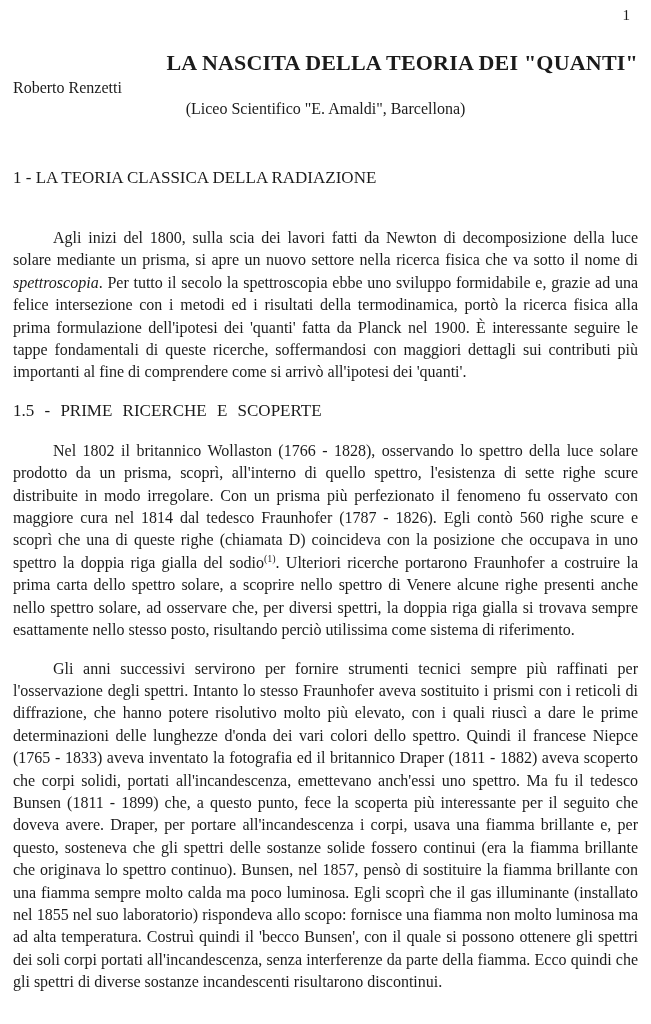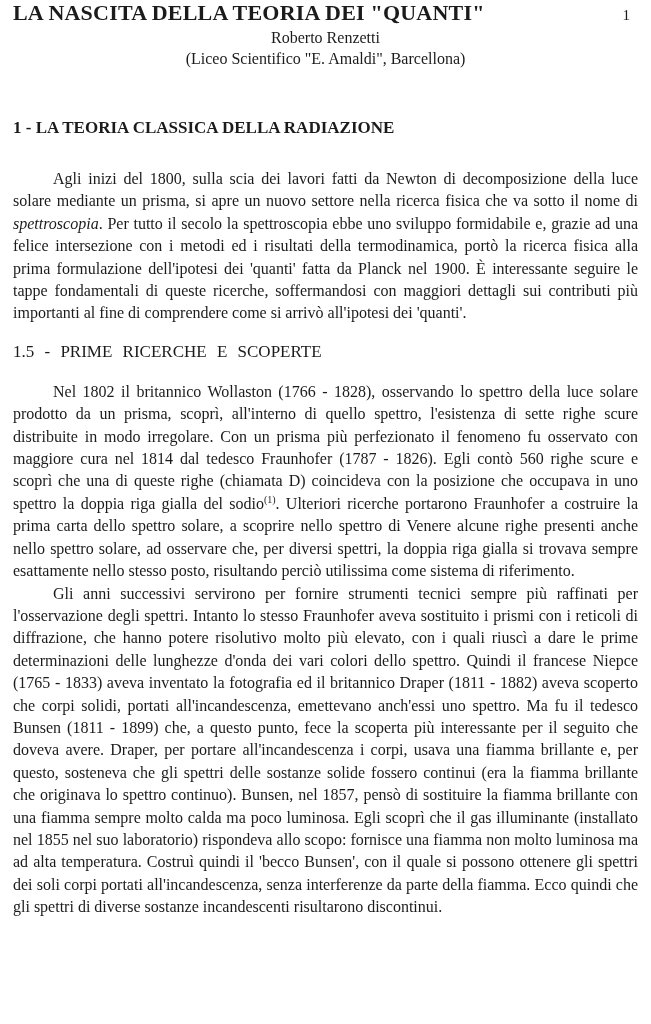--- a/index.html
+++ b/index.html
@@ -20,60 +20,61 @@
   }
   .page-number {
     position: absolute;
     top: 6px;
     right: 21px;
     font-size: 15px;
     line-height: 18px;
   }
   .title {
     margin: 0;
+    padding-top: 50px;
     font-size: 22px;
     line-height: 25px;
     font-weight: bold;
-    text-align: left;
+    text-align: right;
     letter-spacing: 0.2px;
   }
   .author {
     font-size: 16px;
     line-height: 21px;
-    text-align: center;
+    text-align: left;
     margin-top: 2px;
   }
   .affiliation {
     font-size: 16px;
     line-height: 21px;
     text-align: center;
   }
   .h-main {
     margin: 48px 0 10px 0;
     font-size: 17px;
     line-height: 22px;
-    font-weight: bold;
+    font-weight: normal;
   }
   .h-sub {
     margin: 16px 0 0 0;
     font-size: 17px;
     line-height: 22px;
     font-weight: normal;
     word-spacing: 6px;
   }
   p.body {
     margin: 0;
     font-size: 16px;
     line-height: 22.4px;
     text-align: justify;
     text-indent: 40px;
   }
-  p.para-intro { margin-top: 29px; }
+  p.para-intro { margin-top: 38px; }
   p.para-wollaston { margin-top: 18px; }
-  p.para-instruments { margin-top: 0; }
+  p.para-instruments { margin-top: 16px; }
   sup.footnote {
     font-size: 10px;
     line-height: 0;
     vertical-align: 6px;
   }
   em { font-style: italic; }
 </style>
 </head>
 <body>
 

